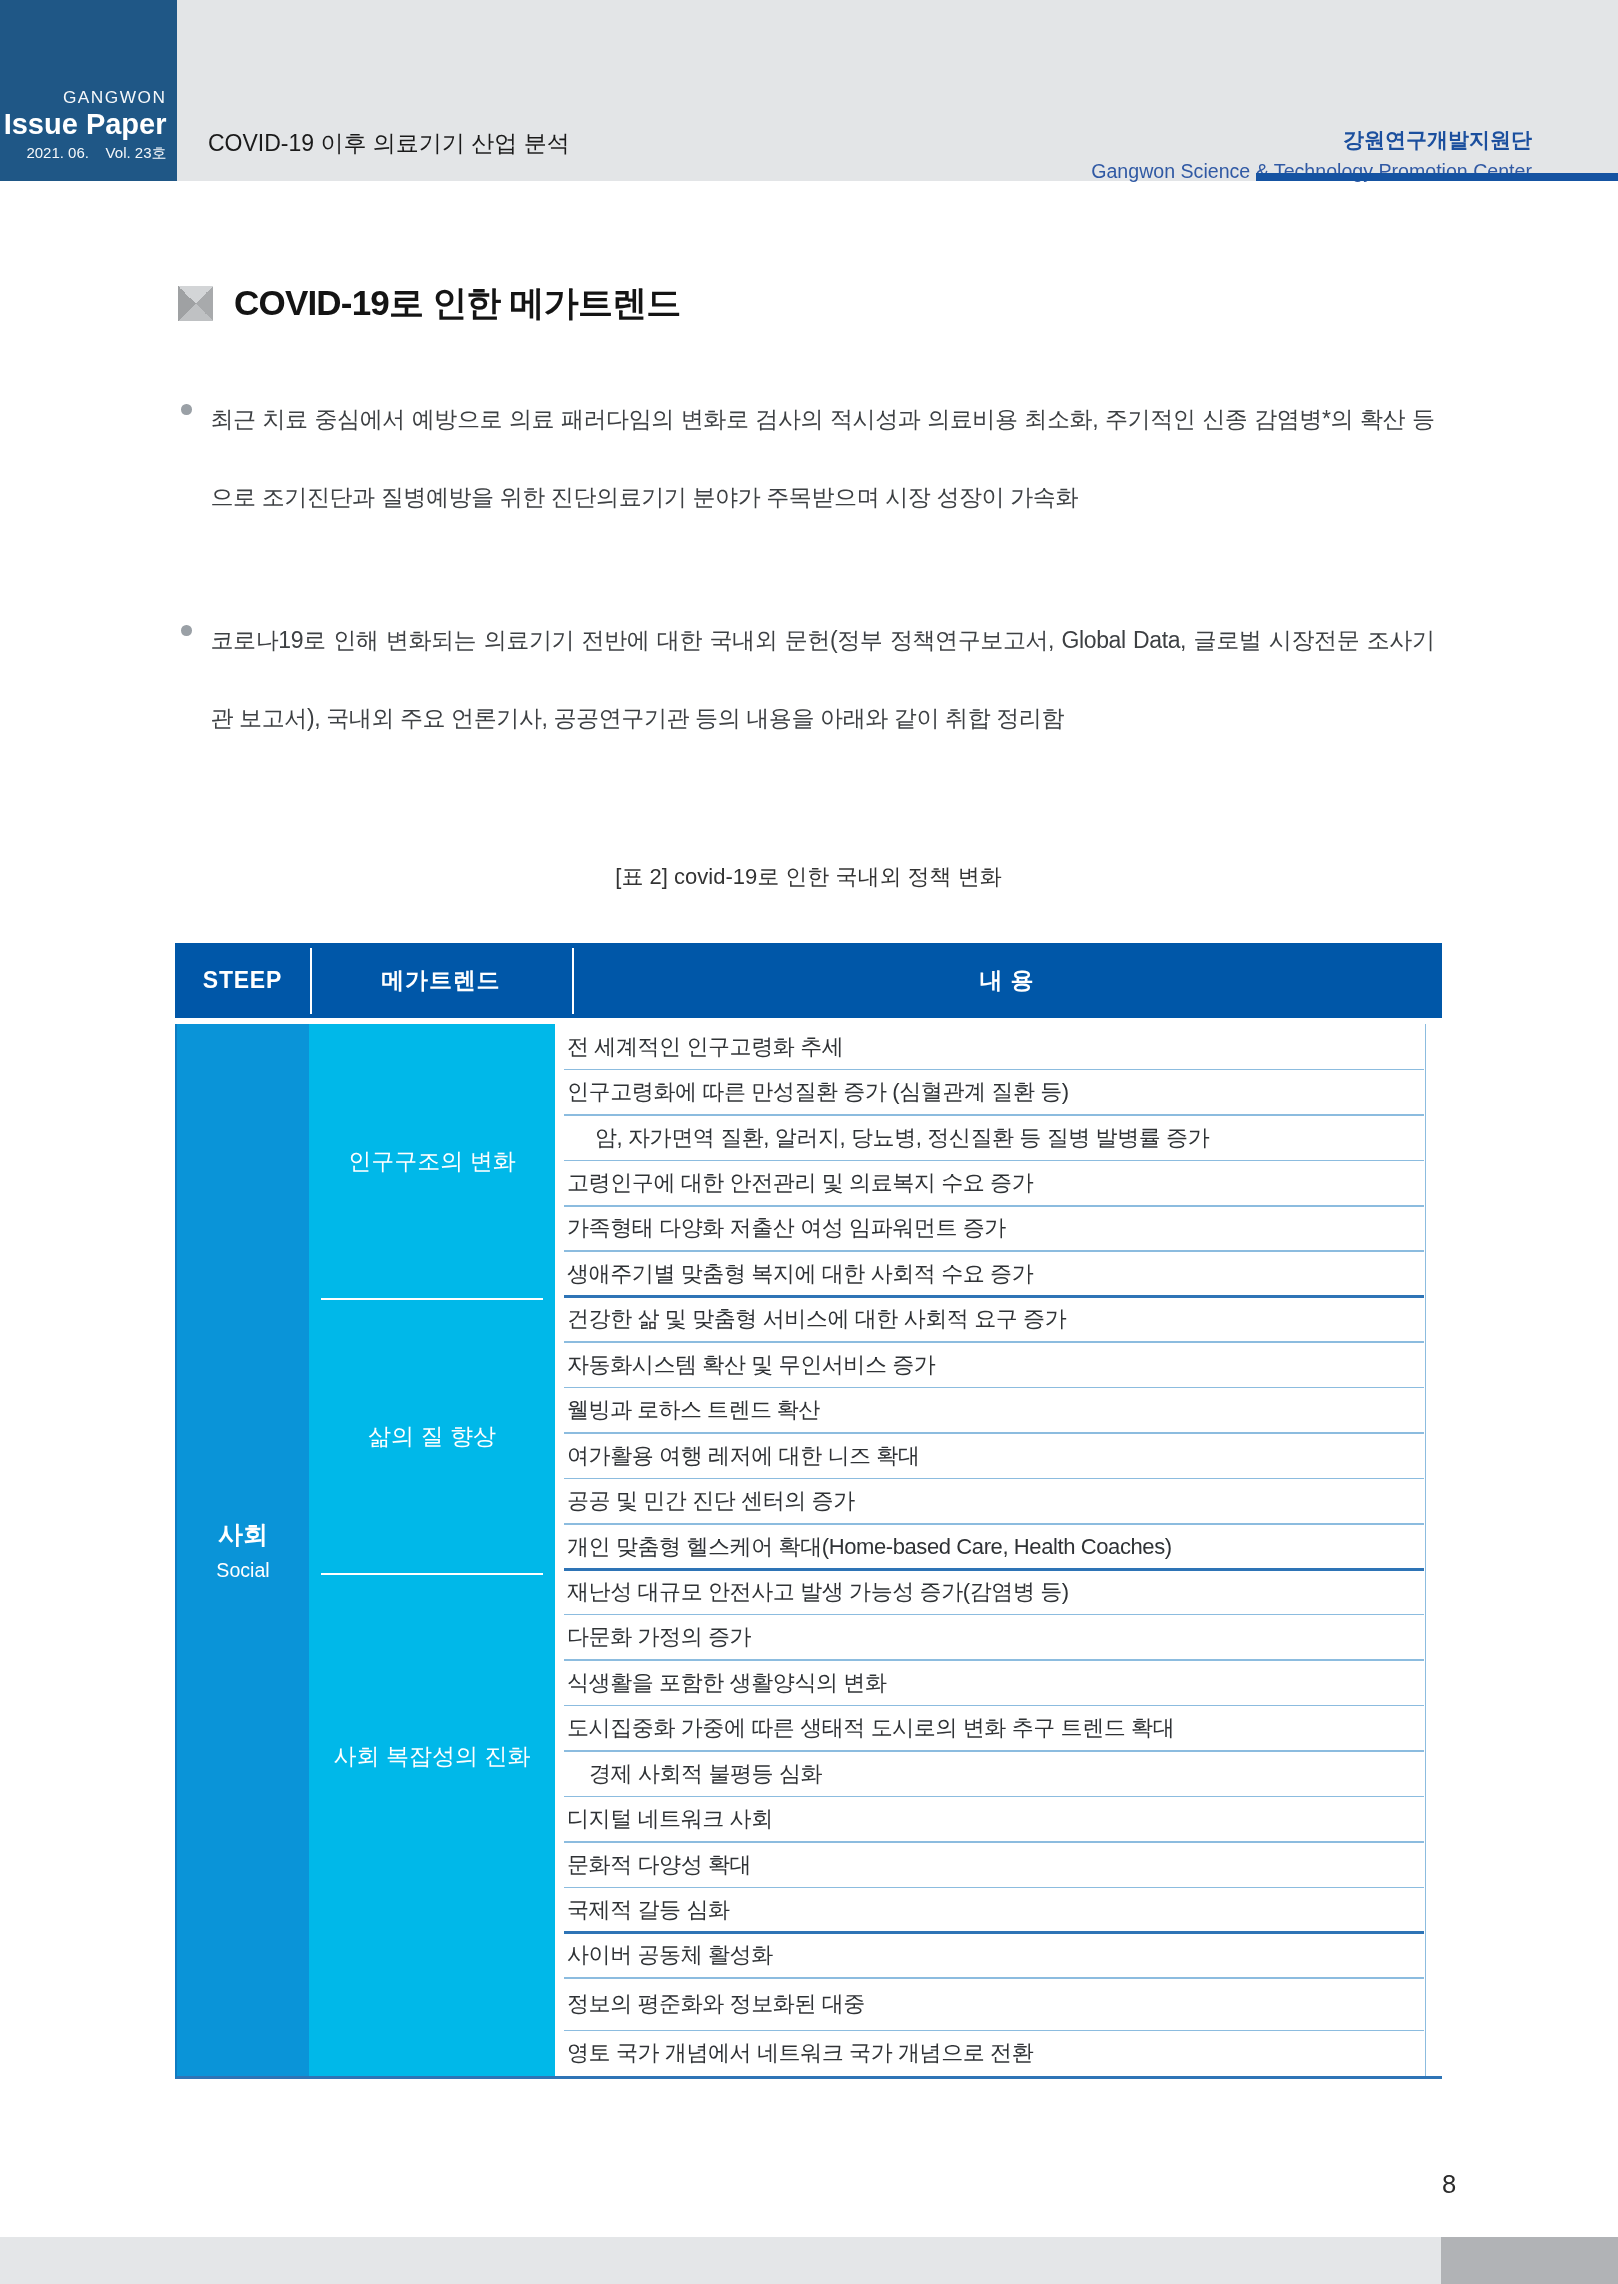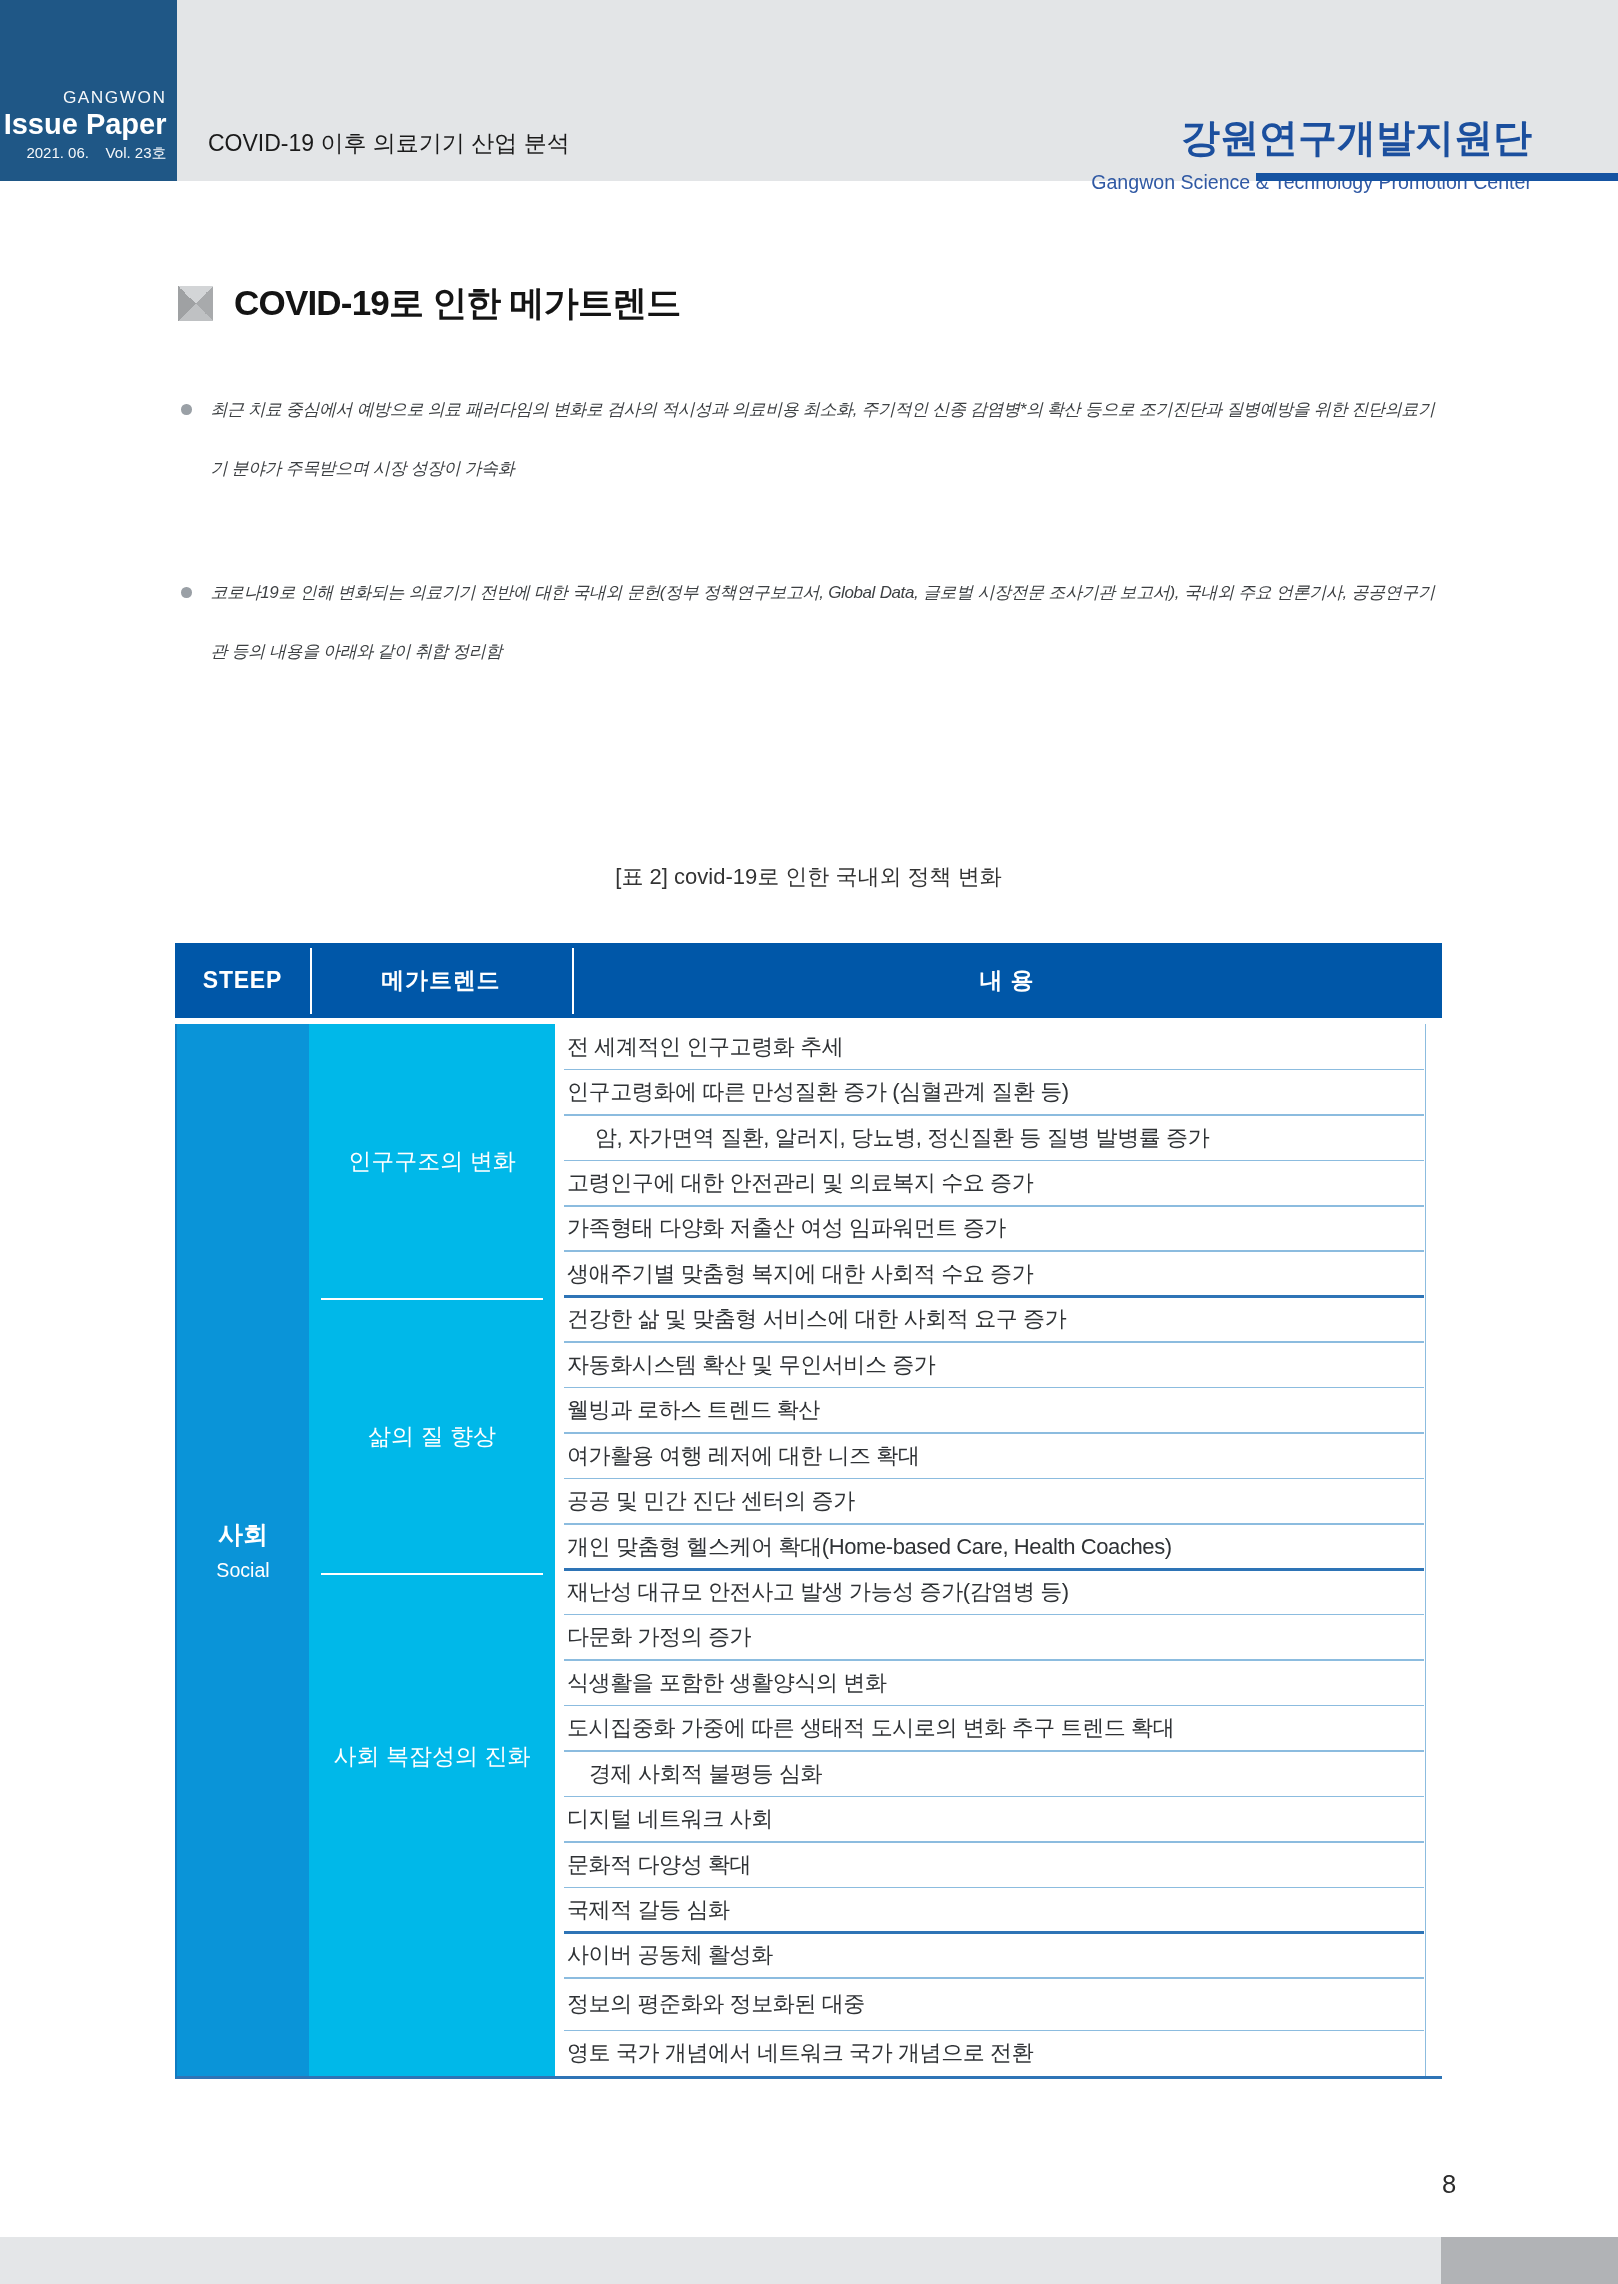--- a/index.html
+++ b/index.html
@@ -23,36 +23,36 @@
   
   .hdr-grey{position:absolute;left:177px;top:0;width:1441px;height:181px;background:var(--bar-grey);}
   .hdr-box{position:absolute;left:0;top:0;width:177px;height:181px;background:var(--brand-navy);
            display:flex;flex-direction:column;align-items:flex-end;justify-content:flex-end;
            padding:0 10.5px 18px 0;box-sizing:border-box;color:#fff;}
   .hdr-box .b1{font-size:17.3px;letter-spacing:1.5px;font-weight:400;opacity:.96;}
   .hdr-box .b2{font-size:29px;font-weight:700;letter-spacing:0;line-height:1.15;}
   .hdr-box .b3{font-size:15px;margin-top:3px;white-space:pre;opacity:.96;}
   .doc-title{position:absolute;left:208px;top:128px;font-size:23px;font-weight:500;color:#1a1a1a;}
   .org{position:absolute;right:86px;top:111px;display:flex;flex-direction:column;align-items:flex-end;}
-  .org .kr{font-size:39px;font-weight:700;color:var(--org-blue);}
+  .org .kr{font-size:21px;font-weight:700;color:var(--org-blue);margin-top:15px;}
   .org .en{font-size:19.6px;color:#3059a4;margin-top:6px;}
   .hdr-accent{position:absolute;left:1256px;top:173px;width:362px;height:7.5px;background:var(--accent-bar);}
 
   
   .sect{position:absolute;left:178px;top:280px;display:flex;align-items:center;}
   .sect-icon{width:35px;height:35px;margin-right:21px;
      background:conic-gradient(from 45deg at 50% 50%, #a8aaac 0 25%, #bfc1c3 0 50%, #9fa1a3 0 75%, #d3d5d7 0);}
   .sect-title{font-size:35px;font-weight:700;color:#141414;letter-spacing:-0.8px;}
 
   
   .bullets{position:absolute;left:181px;top:380px;width:1255px;}
   .bullet{display:flex;}
   .bullet + .bullet{margin-top:65px;}
   .dot{flex:0 0 10.5px;width:10.5px;height:10.5px;border-radius:50%;background:#9aa0a6;margin-top:24px;margin-right:19px;}
-  .btxt{font-size:17px;line-height:59px;color:#3d4043;text-align:justify;letter-spacing:-0.4px;width:1224px;font-style:italic;}
+  .btxt{font-size:23px;line-height:78px;color:#3d4043;text-align:justify;letter-spacing:-0.4px;width:1224px;}
 
   
   .tcaption{position:absolute;left:175px;top:862px;width:1267px;text-align:center;
             font-size:22px;color:#333;}
   .tbl{position:absolute;left:175px;top:943px;width:1267px;}
   .thead{position:relative;display:flex;height:75px;background:var(--th-blue);color:#fff;}
   .th{display:flex;align-items:center;justify-content:center;font-size:23px;font-weight:700;letter-spacing:0.8px;}
   .th1{width:135px;} .th2{width:262px;} .th3{width:871px;}
   .vsep{position:absolute;top:4.5px;bottom:4.5px;width:1.5px;background:#fff;}
   .vsep1{left:135px;} .vsep2{left:397px;}

